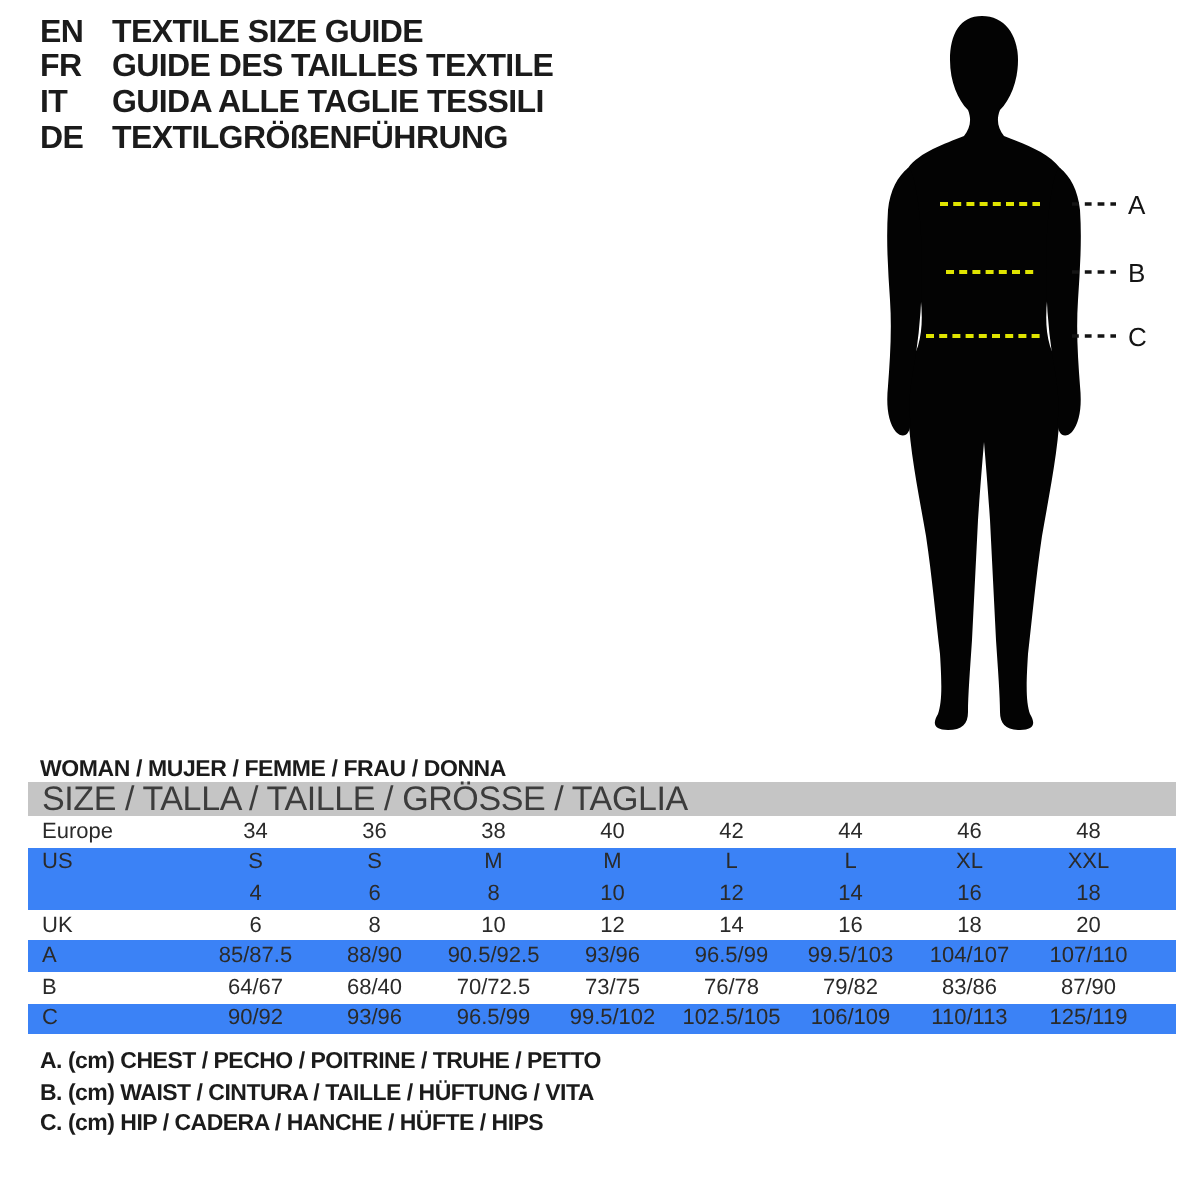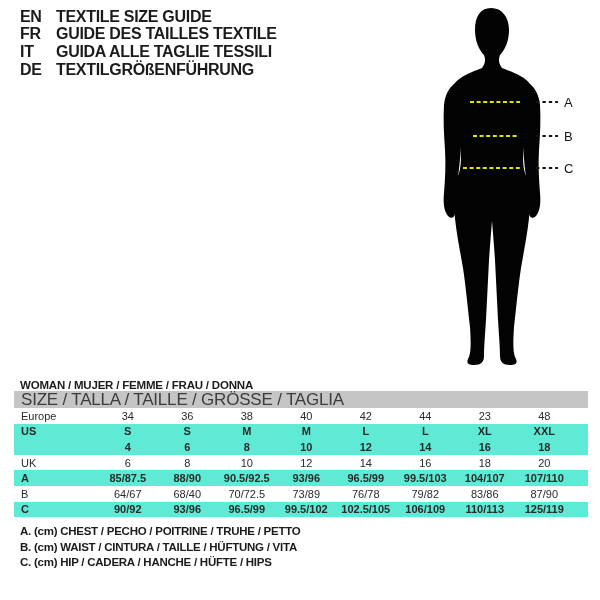--- a/index.html
+++ b/index.html
@@ -22,21 +22,21 @@
   
   .section-title { position:absolute; left:20px; top:367px; font-size:11.5px;
     font-weight:bold; letter-spacing:-0.2px; color:#1b1b1b;margin-top:12px; }
 
   
   .size-table { position:absolute; left:14px; top:391px; width:574px; }
   .thead { background:#c5c5c5; height:17px; display:flex; align-items:center;
     padding-left:7px; font-size:17px; color:#3c3c3c; letter-spacing:-0.2px; }
   .trow { display:flex; height:15.6px; align-items:center; font-size:11px;
     color:#2a2a2a; padding-right:14px; }
-  .trow.shaded { background:#5eead4;font-weight:bold; }
+  .trow.shaded { background:#3b82f6; }
   .tcell { flex:1 1 0; text-align:center; white-space:nowrap; }
   .tcell.label { flex:0 0 77px; text-align:left; padding-left:7px; }
 
   
   .legend { position:absolute; left:20px; top:525px; }
   .legend-line { height:15.6px; font-size:11.5px; font-weight:bold;
     letter-spacing:-0.25px; color:#1b1b1b; white-space:nowrap; }
 </style>
 </head>
 <body>
@@ -110,21 +110,21 @@
   <div class="thead">SIZE / TALLA / TAILLE / GRÖSSE / TAGLIA</div>
 
   <div class="trow">
     <div class="tcell label">Europe</div>
     <div class="tcell">34</div>
     <div class="tcell">36</div>
     <div class="tcell">38</div>
     <div class="tcell">40</div>
     <div class="tcell">42</div>
     <div class="tcell">44</div>
-    <div class="tcell">23</div>
+    <div class="tcell">46</div>
     <div class="tcell">48</div>
   </div>
 
   <div class="trow shaded">
     <div class="tcell label">US</div>
     <div class="tcell">S</div>
     <div class="tcell">S</div>
     <div class="tcell">M</div>
     <div class="tcell">M</div>
     <div class="tcell">L</div>
@@ -167,21 +167,21 @@
     <div class="tcell">99.5/103</div>
     <div class="tcell">104/107</div>
     <div class="tcell">107/110</div>
   </div>
 
   <div class="trow">
     <div class="tcell label">B</div>
     <div class="tcell">64/67</div>
     <div class="tcell">68/40</div>
     <div class="tcell">70/72.5</div>
-    <div class="tcell">73/89</div>
+    <div class="tcell">73/75</div>
     <div class="tcell">76/78</div>
     <div class="tcell">79/82</div>
     <div class="tcell">83/86</div>
     <div class="tcell">87/90</div>
   </div>
 
   <div class="trow shaded">
     <div class="tcell label">C</div>
     <div class="tcell">90/92</div>
     <div class="tcell">93/96</div>

